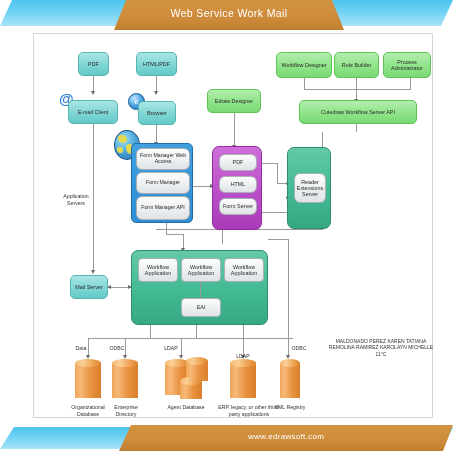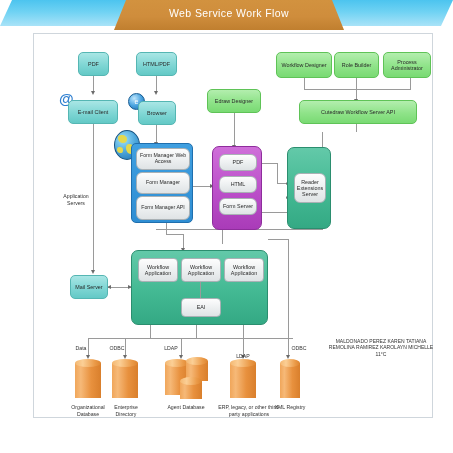--- a/index.html
+++ b/index.html
@@ -88,21 +88,21 @@
       align-items:center;justify-content:center;}
 </style>
 </head>
 <body>
 
 <div id="canvas">
 
   <div class="banner banner-top">
     <div class="bar"></div>
     <div class="trap">
-      <span>Web Service Work Flow</span>
+      <span>Web Service Work Mail</span>
     </div>
   </div>
 
   <div id="frame"></div>
 
   <div class="ln lnv" style="left:93px;top:76px;height:16px;"></div>
   <div class="arw arw-d" style="left:91px;top:91px;"></div>
 
   <div class="ln lnv" style="left:93px;top:124px;height:148px;"></div>
   <div class="arw arw-d" style="left:91px;top:270px;"></div>
@@ -337,14 +337,20 @@
 
   <div class="cyl" style="left:280px;top:359px;width:20px;height:43px;">
     <div class="body"></div>
       <div class="top"></div>
       <div class="bot"></div>
   </div>
   <div class="cyl-cap" style="left:274px;top:404px;width:32px;">
     <span>XML Registry</span>
   </div>
 
+  <div class="banner banner-bot">
+    <div class="bar"></div>
+    <div class="trap">
+      <span>www.edrawsoft.com</span>
+    </div>
+  </div>
 
 </div>
 
 </body></html>

